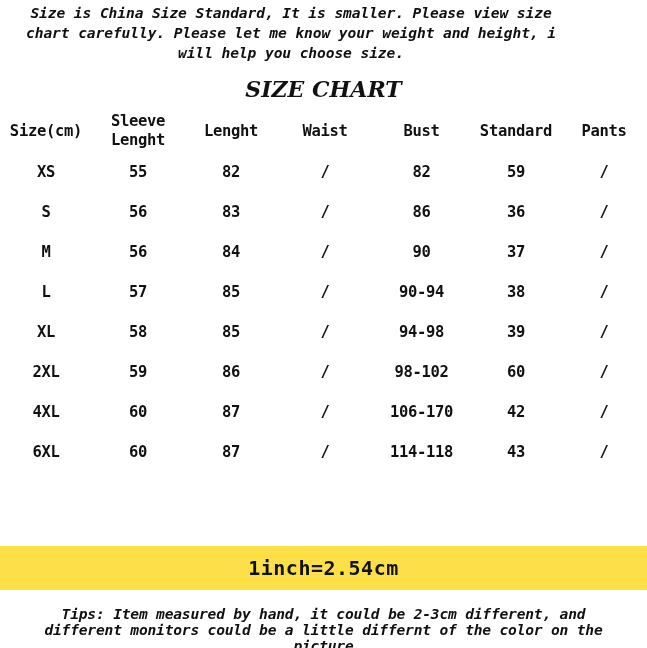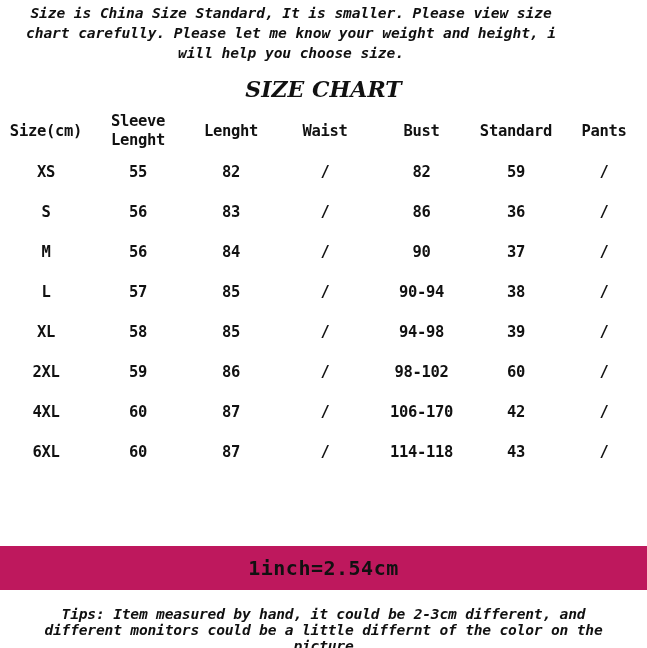--- a/index.html
+++ b/index.html
@@ -92,21 +92,21 @@
 
   .hdr-two-line { white-space: pre-line; }
 
   
   .conversion-banner {
     position: absolute;
     top: 546px;
     left: 0px;
     width: 647px;
     height: 44px;
-    background: #be185d;
+    background: #fde047;
     display: flex;
     align-items: center;
     justify-content: center;
   }
   .conversion-banner .banner-text {
     font-family: "DejaVu Sans Mono", "Liberation Mono", monospace;
     font-size: 20px;
     font-weight: 700;
     color: #111111;
     letter-spacing: 0.5px;

